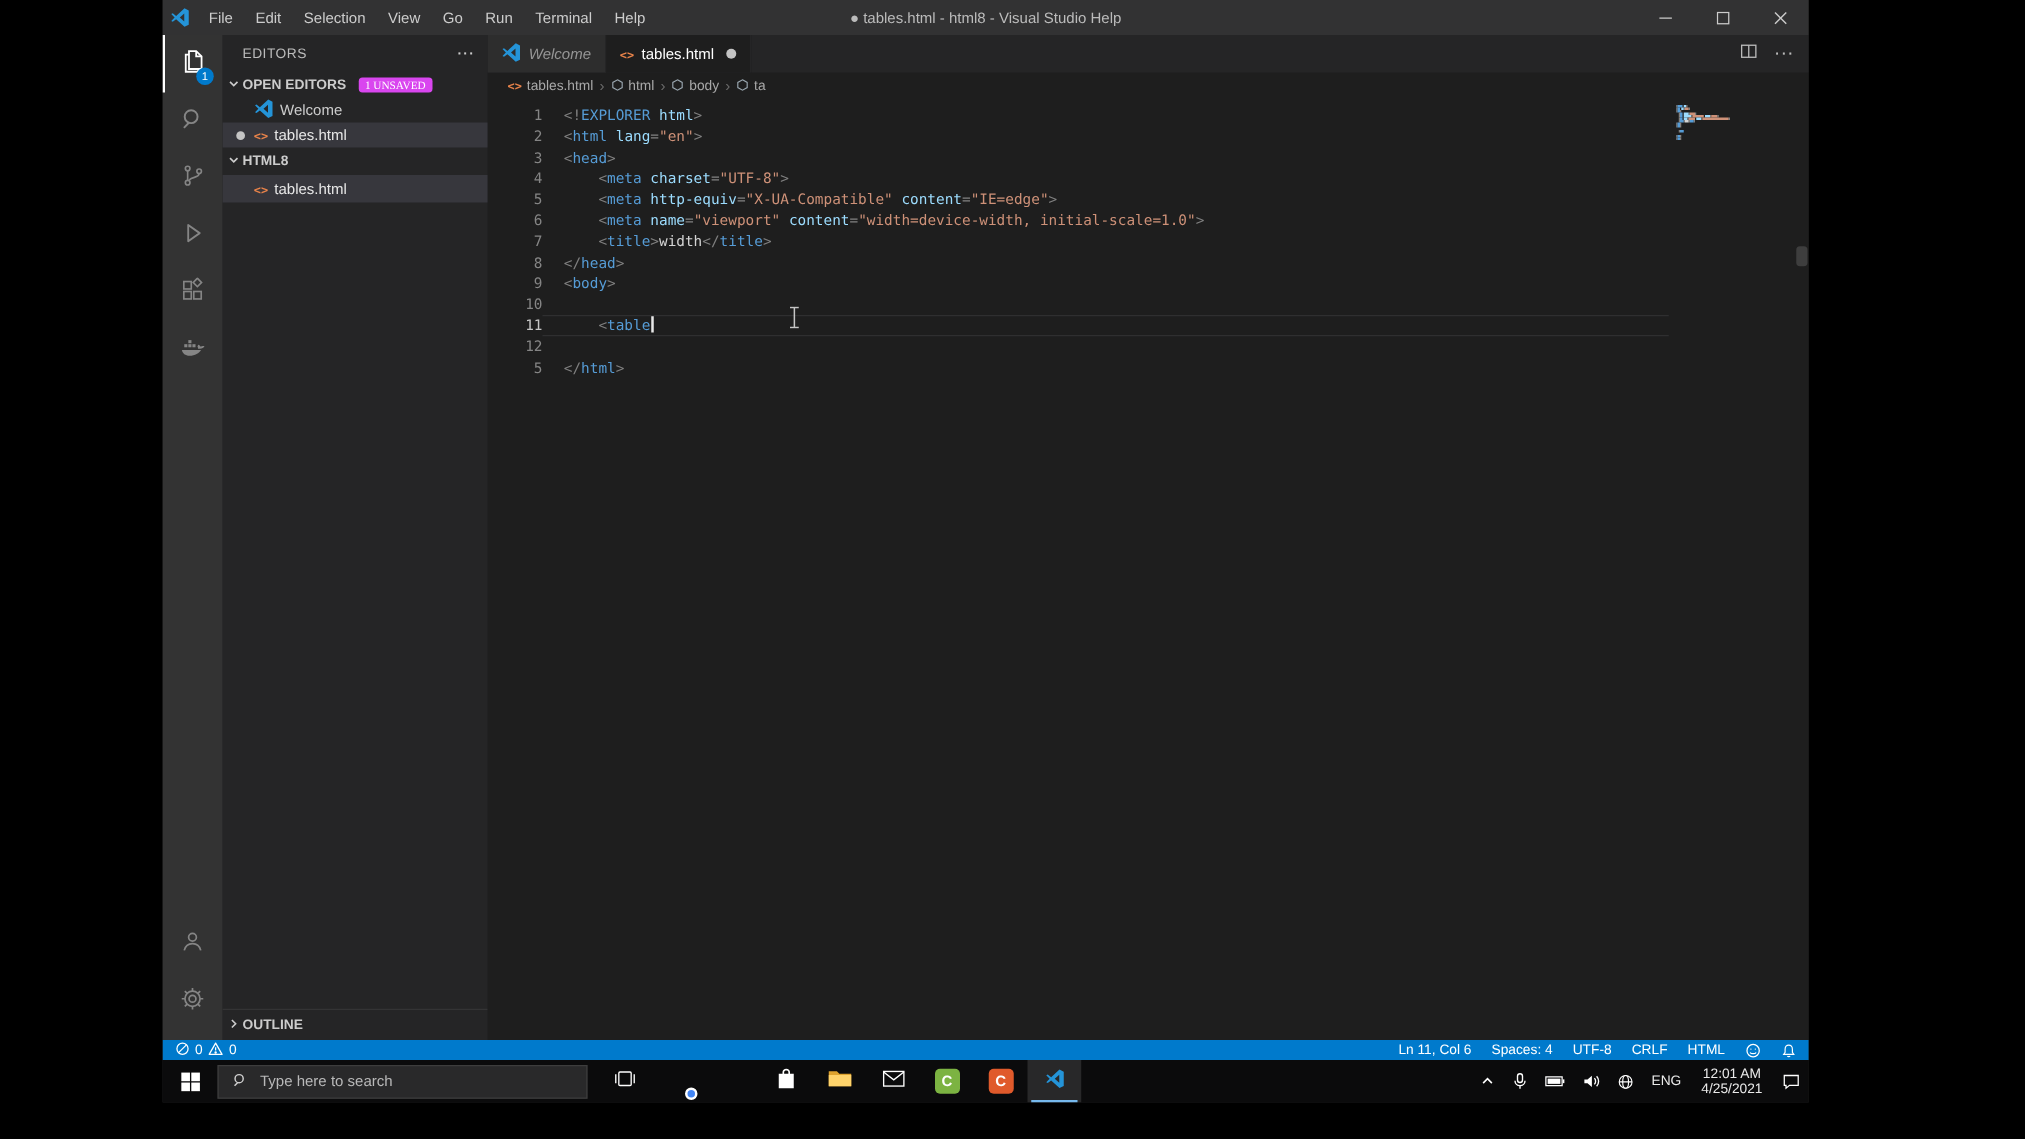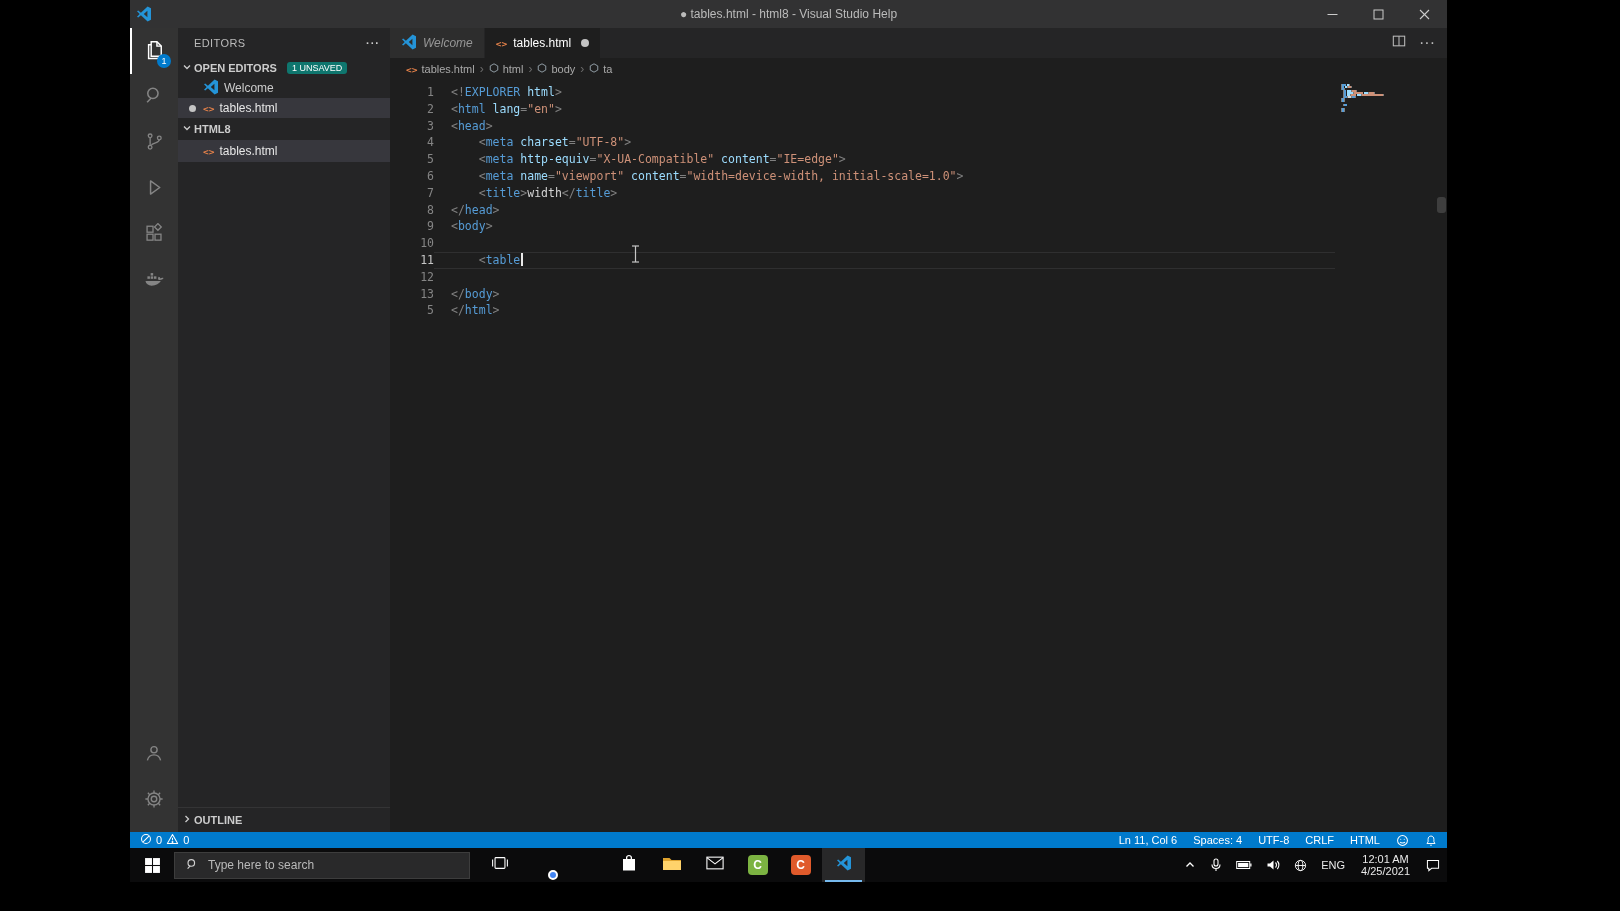--- a/index.html
+++ b/index.html
@@ -22,21 +22,21 @@
   .ab-badge{position:absolute;right:7px;bottom:6px;background:#007acc;color:#fff;border-radius:50%;min-width:14px;height:14px;
     font-size:9px;display:flex;align-items:center;justify-content:center;}
   .ab-bottom{position:absolute;bottom:8px;left:0;}
 
   
   .sidebar{position:absolute;top:28px;left:48px;width:212px;bottom:50px;background:#252526;color:#cccccc;font-size:12px;z-index:4;}
   .sb-header{height:30px;display:flex;align-items:center;padding:0 10px 0 16px;font-size:11px;color:#bbbbbb;letter-spacing:.4px;}
   .sb-actions{margin-left:auto;color:#cccccc;font-weight:bold;letter-spacing:1px;}
   .sb-section{height:20px;display:flex;align-items:center;font-size:11px;font-weight:bold;color:#cccccc;padding-left:4px;gap:2px;}
   .sb-section.h2{height:22px;}
-  .badge{margin-left:8px;background:#0f766e;color:#ffffff;font-size:9px;font-weight:normal;padding:1px 5px;border-radius:3px;}
+  .badge{margin-left:8px;background:#d946ef;color:#ffffff;font-size:9px;font-weight:normal;padding:1px 5px;border-radius:3px;font-family:Liberation Serif, serif;}
   .sb-row{height:20px;display:flex;align-items:center;padding-left:8px;gap:5px;}
   .sb-row .slot{width:12px;display:flex;justify-content:center;flex:none;}
   .sb-row.selected{background:#37373d;color:#e7e7e7;}
   .sb-row.file-row{height:22px;padding-left:25px;}
   .dirty-dot{width:7px;height:7px;border-radius:50%;background:#c4c4c4;}
   .sb-outline{position:absolute;left:0;right:0;bottom:0;height:24px;display:flex;align-items:center;gap:2px;padding-left:4px;
     font-size:11px;font-weight:bold;border-top:1px solid rgba(255,255,255,.07);}
   .html-glyph{color:#e8834a;font-family:"DejaVu Sans Mono",monospace;font-size:9.5px;font-weight:bold;}
   .welcome-lbl{font-style:normal;}
 
@@ -104,20 +104,30 @@
 <body>
 
 <div class="screen">
 
   <div class="titlebar">
     <div class="tb-logo">
         <svg width="16" height="16" viewBox="0 0 16 16">
           <path fill="#2494d8" fill-rule="evenodd" d="M11.6.6 4.9 6.7 2.2 4.6 1 5.2 3.7 8 1 10.8 2.2 11.4 4.9 9.3 11.6 15.4 15 13.7 V2.3 Z M11.4 4.8 V11.2 L7.8 8 Z"></path>
         </svg>
       </div>
+    <div class="menu" id="menu">
+        <span class="menu-item">File</span>
+        <span class="menu-item">Edit</span>
+        <span class="menu-item">Selection</span>
+        <span class="menu-item">View</span>
+        <span class="menu-item">Go</span>
+        <span class="menu-item">Run</span>
+        <span class="menu-item">Terminal</span>
+        <span class="menu-item">Help</span>
+      </div>
     <div class="tb-title">● tables.html - html8 - Visual Studio Help</div>
     <div class="win-controls">
       <div class="win-btn">
           <svg width="11" height="11" viewBox="0 0 11 11" stroke="currentColor" stroke-width="1">
             <line x1="0.5" y1="5.5" x2="10.5" y2="5.5"></line>
           </svg>
         </div>
       <div class="win-btn">
           <svg width="11" height="11" viewBox="0 0 11 11" fill="none" stroke="currentColor" stroke-width="1">
             <rect x="1" y="1" width="9" height="9"></rect>
@@ -336,24 +346,20 @@
           <span class="gutter">10</span>
           <span class="line-content"></span>
         </div>
         <div class="code-line current">
           <span class="gutter">11</span>
           <span class="line-content"><span class="c-txt">    </span><span class="c-p">&lt;</span><span class="c-tag">table</span><span class="caret"></span></span>
         </div>
         <div class="code-line">
           <span class="gutter">12</span>
           <span class="line-content"></span>
-        </div>
-        <div class="code-line">
-          <span class="gutter">13</span>
-          <span class="line-content"><span class="c-p">&lt;/</span><span class="c-tag">body</span><span class="c-p">&gt;</span></span>
         </div>
         <div class="code-line">
           <span class="gutter">5</span>
           <span class="line-content"><span class="c-p">&lt;/</span><span class="c-tag">html</span><span class="c-p">&gt;</span></span>
         </div>
       </div>
     <div class="minimap" id="minimap">
         <div class="mini-line">
           <span class="mini-seg" style="width: 1.1px; background: rgb(128, 128, 128);"></span>
           <span class="mini-seg" style="width: 3.85px; background: rgb(86, 156, 214);"></span>

